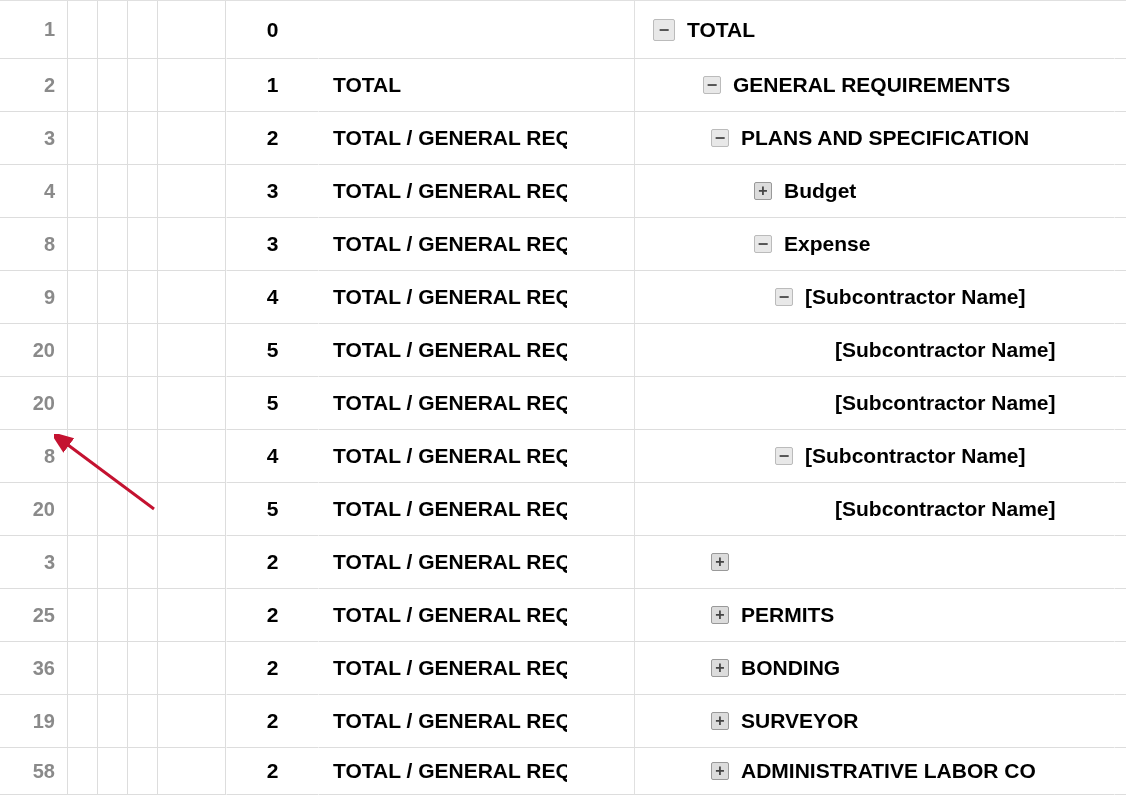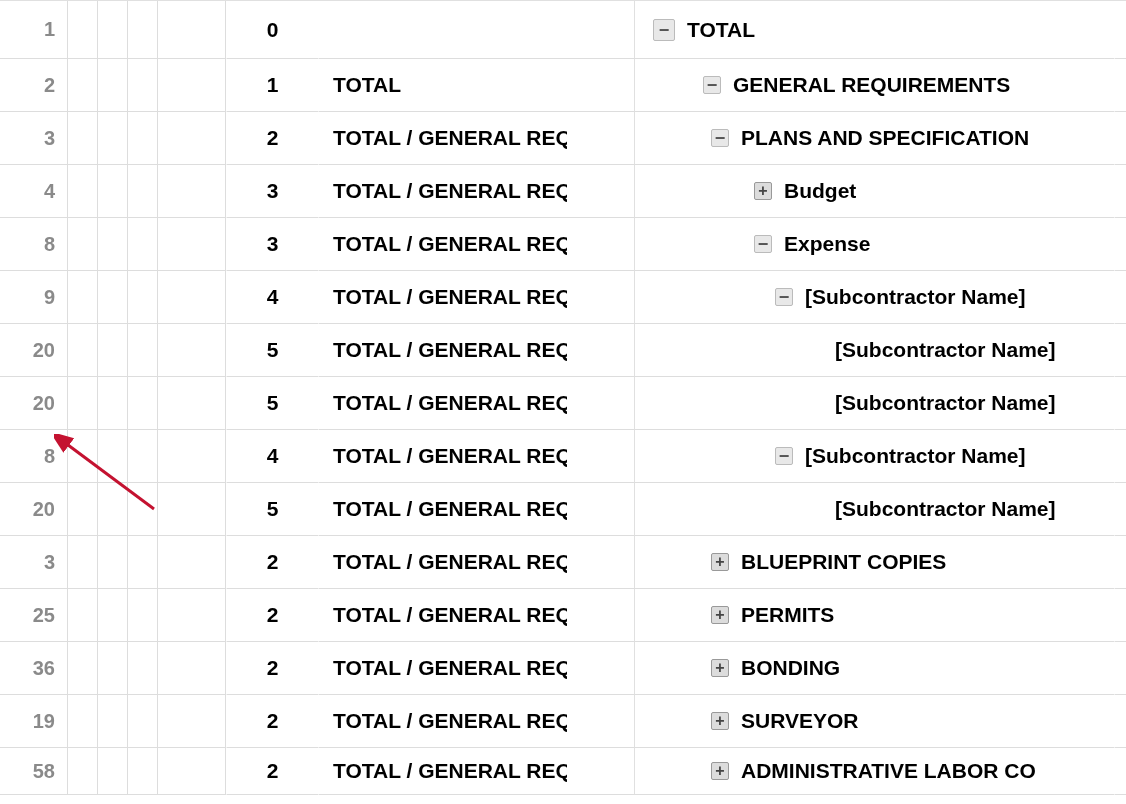--- a/index.html
+++ b/index.html
@@ -235,21 +235,20 @@
     <div class="cell tail h-row white"></div>
     <div class="cell rowhdr h-row">3</div>
     <div class="cell g h-row"></div>
     <div class="cell g h-row"></div>
     <div class="cell g h-row"></div>
     <div class="cell g h-row"></div>
     <div class="cell lvl h-row grey-dark selected">2</div>
     <div class="cell path h-row grey-dark selected">TOTAL / GENERAL RE<span style="display: inline-block; width: 12px; overflow: hidden;">Q</span></div>
     <div class="cell desc indent-2 h-row grey-dark selected">
       <span class="tog tog-dark tog-plus"></span>
-      <span class="txt">BLUEPRINT COPIES</span>
     </div>
     <div class="cell tail h-row grey-dark selected"></div>
     <div class="cell rowhdr h-row">25</div>
     <div class="cell g h-row"></div>
     <div class="cell g h-row"></div>
     <div class="cell g h-row"></div>
     <div class="cell g h-row"></div>
     <div class="cell lvl h-row grey-dark">2</div>
     <div class="cell path h-row grey-dark">TOTAL / GENERAL RE<span style="display: inline-block; width: 12px; overflow: hidden;">Q</span></div>
     <div class="cell desc indent-2 h-row grey-dark">

